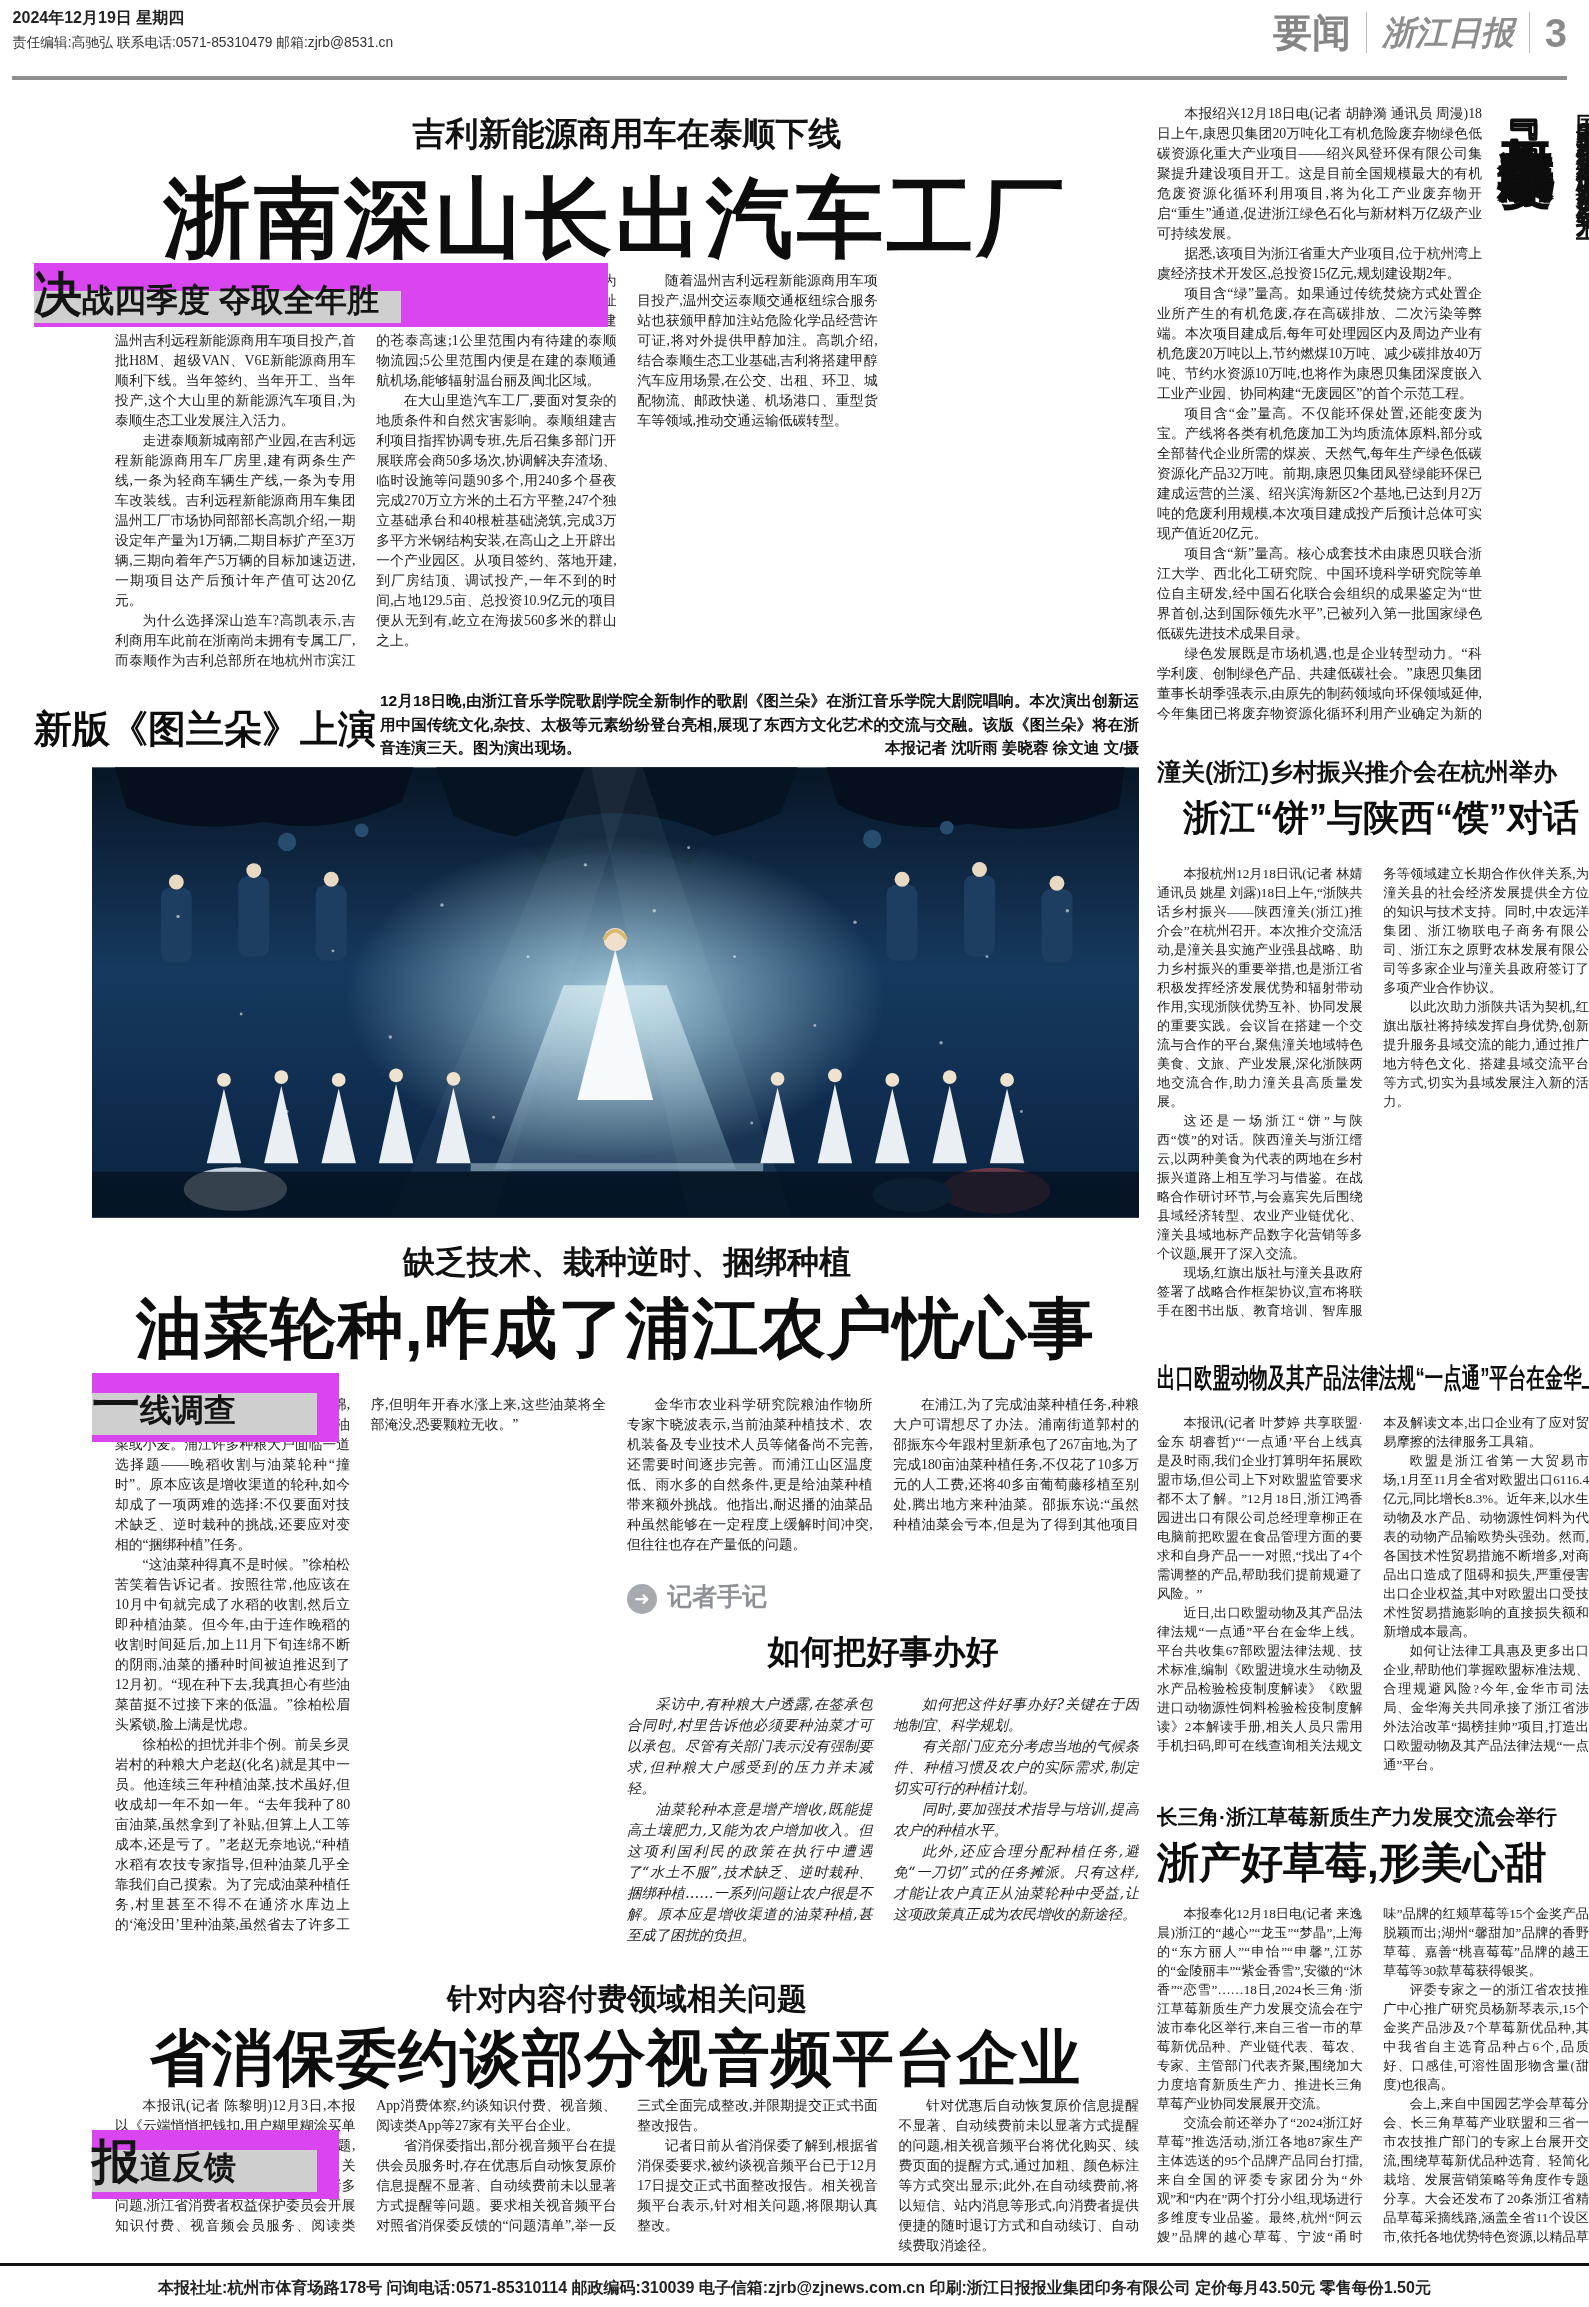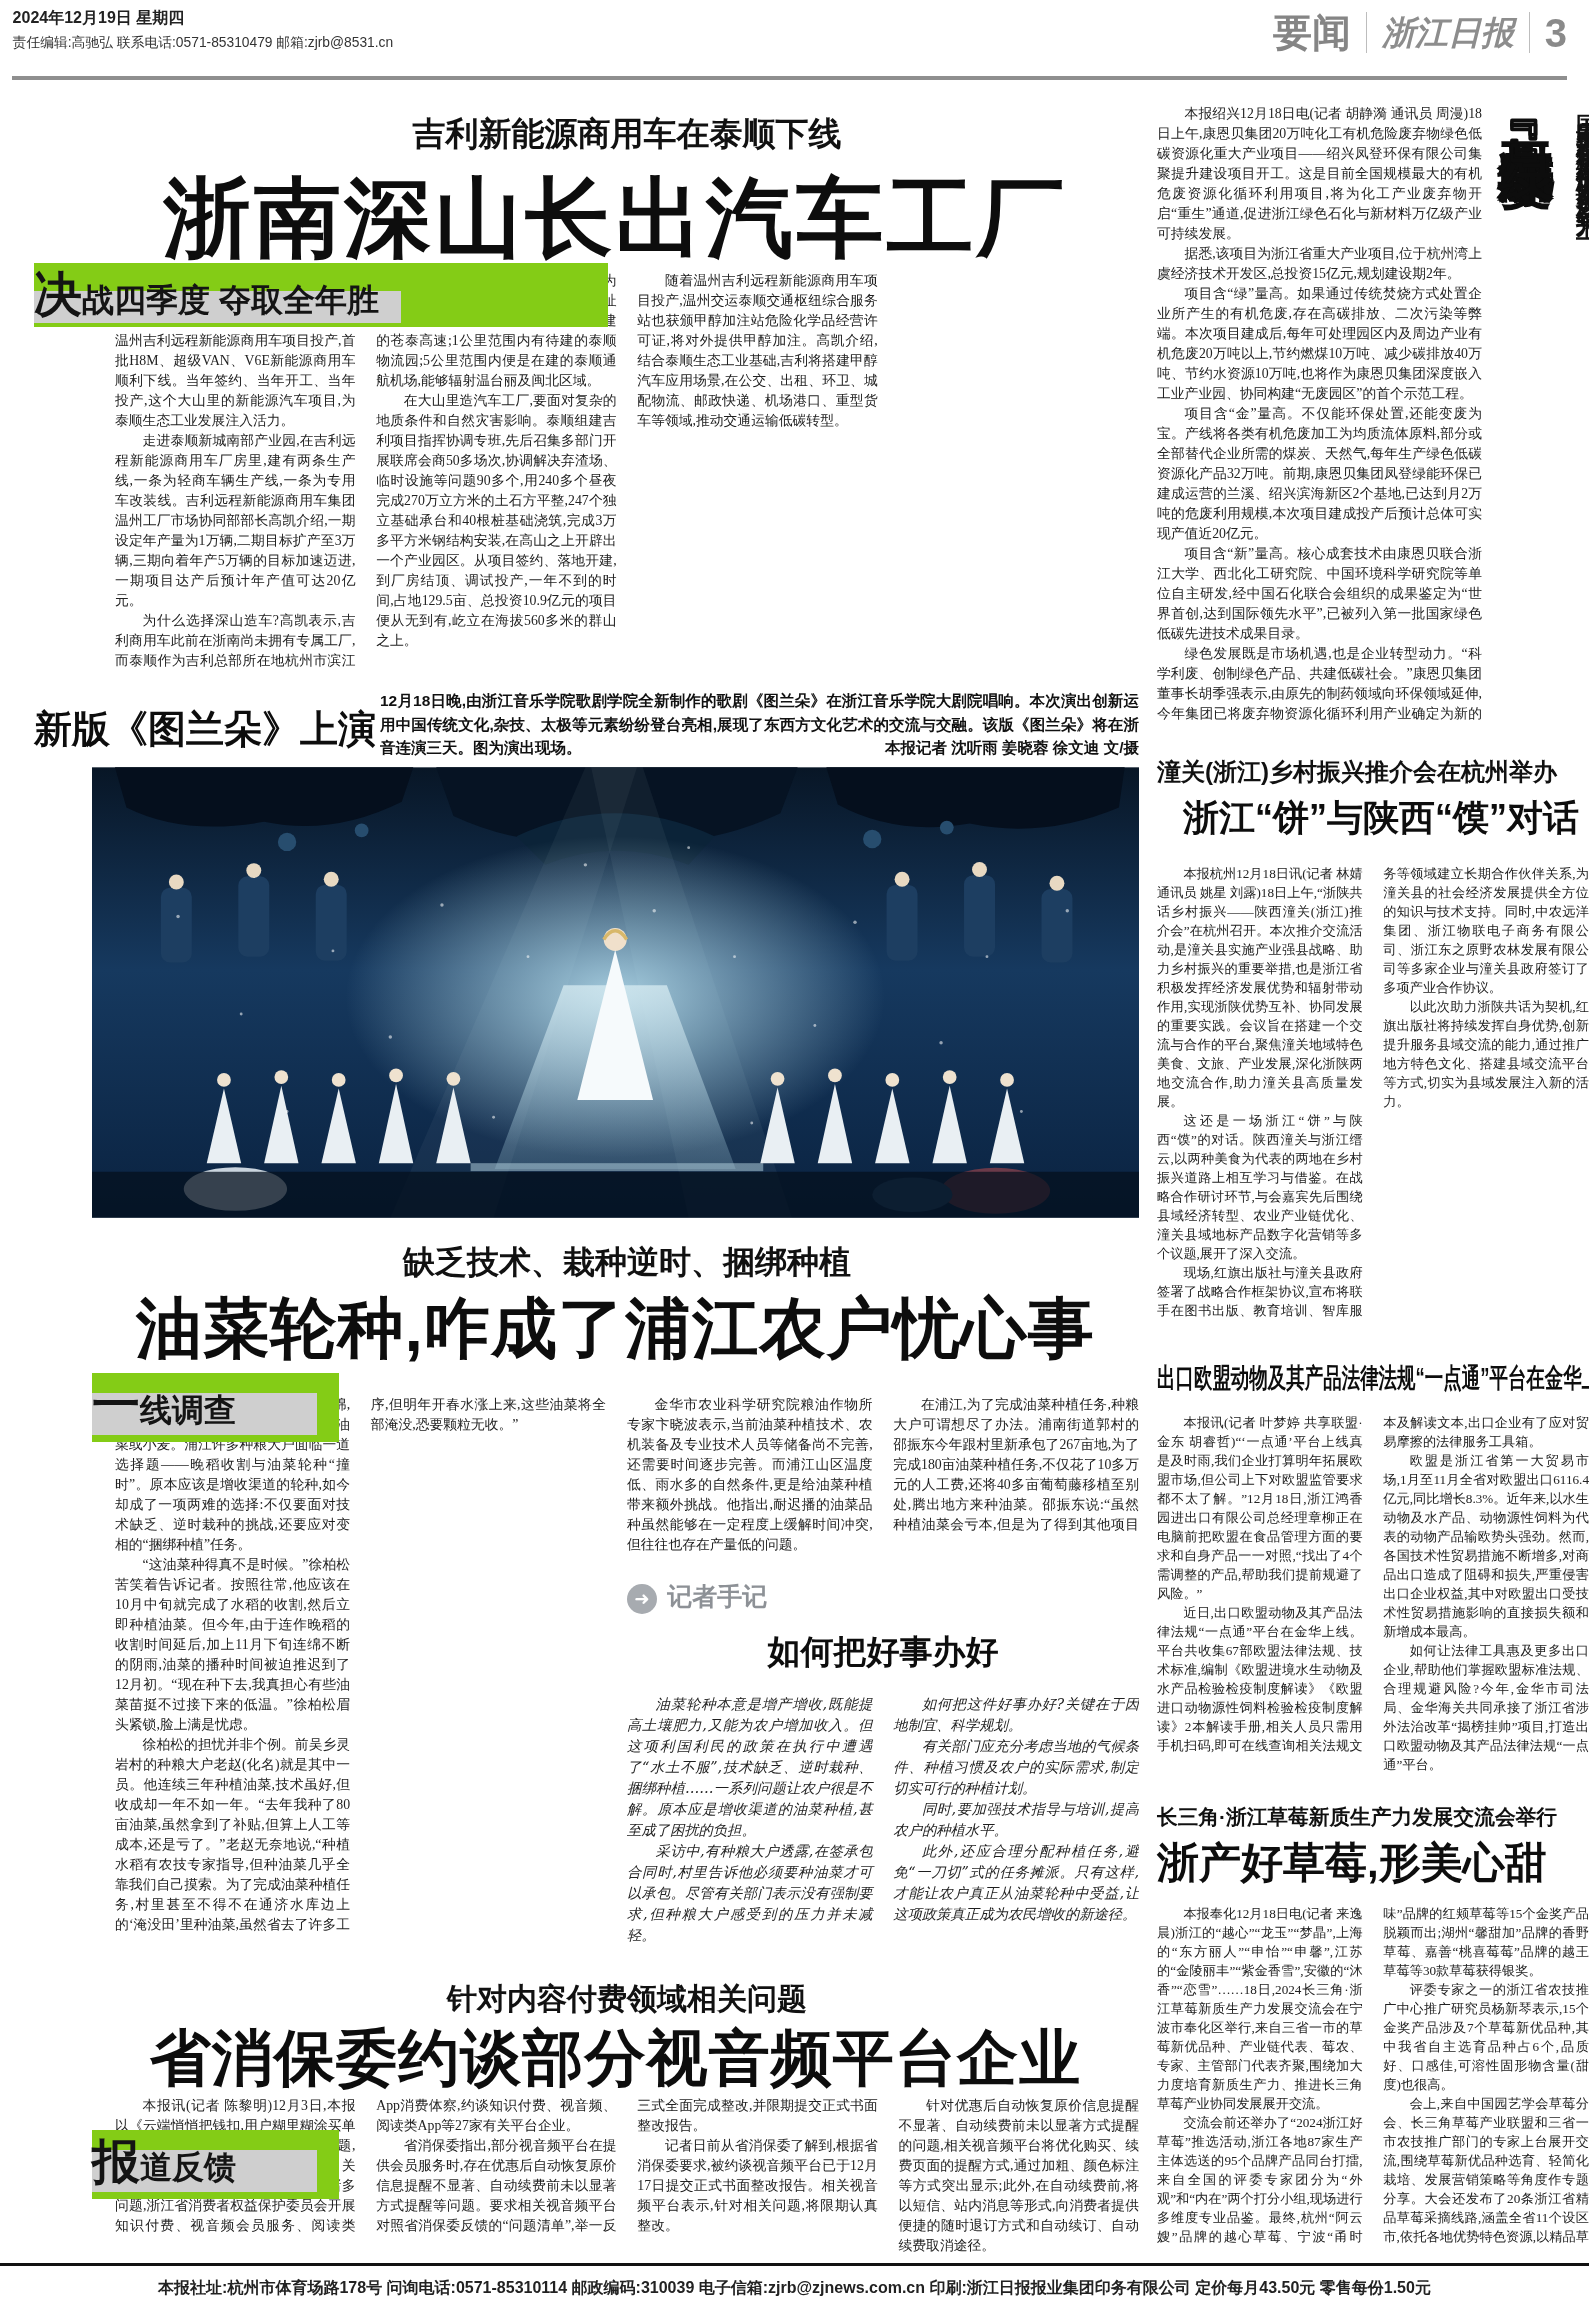--- a/index.html
+++ b/index.html
@@ -7,21 +7,21 @@
   .abs{position:absolute;}
   .sans{font-family:"Liberation Sans",sans-serif;}
   .serif{font-family:"Liberation Serif",serif;}
   .k{font-weight:bold;text-align:center;color:#111;}
   .hl{font-weight:900;text-align:center;color:#0d0d0d;letter-spacing:1.1px;}
   .cols{column-gap:20.7px;column-fill:auto;height:100%;overflow:hidden;text-align:justify;}
   .c2{column-count:2;} .c4{column-count:4;}
   .para{margin:0;text-indent:2em;font-size:13.8px;line-height:20px;color:#222;}
   .small .para{font-size:13.2px;line-height:19px;}
   .note-text .para{font-style:italic;font-size:14.3px;line-height:21px;color:#1f1f1f;font-family:"DejaVu Serif",serif;}
-  .tag{background:#84cc16;font-family:"Liberation Sans",sans-serif;font-weight:900;color:#141414;}
+  .tag{background:#d946ef;font-family:"Liberation Sans",sans-serif;font-weight:900;color:#141414;}
   .tag .gbox{position:absolute;background:#cfcfcf;z-index:0;}
   .tag .t{position:relative;z-index:1;white-space:nowrap;}
   .tag .t-big{font-size:48px;}
   .tag .t-rest{font-size:32px;}
   .vert{writing-mode:vertical-rl;}
   .hr{background:#8f8f8f;}
   .sep{width:1.1px;background:#bdbdbd;height:41px;display:inline-block;margin:0 12.6px;vertical-align:middle;}
   .cap{font-family:"Liberation Sans",sans-serif;font-weight:bold;font-size:15.5px;line-height:23.5px;text-align:justify;color:#111;}
   .credit{float:right;font-weight:bold;}
   .note-head{color:#8d9196;font-weight:bold;}
@@ -234,22 +234,22 @@
   <span class="gbox" style="left:0;top:19.5px;width:225px;height:42px;"></span>
   <span class="t"><span class="t-big">一</span><span class="t-rest">线调查</span></span>
 </div>
 
 <div class="abs" style="left:627px;top:1577px;width:512px;height:376px;background:#fff;">
   <div class="sans note-head" style="font-size:25px;padding-top:3.4px;">
     <span class="arrow-circle">➜</span><span>记者手记</span>
   </div>
   <div class="sans" style="font-size:33px;font-weight:900;color:#0d0d0d;text-align:center;margin-top:16px;">如何把好事办好</div>
   <div class="c2 cols note-text" style="margin-top:19.5px;height:253px;">
+      <p class="para">采访中,有种粮大户透露,在签承包合同时,村里告诉他必须要种油菜才可以承包。尽管有关部门表示没有强制要求,但种粮大户感受到的压力并未减轻。</p>
       <p class="para">油菜轮种本意是增产增收,既能提高土壤肥力,又能为农户增加收入。但这项利国利民的政策在执行中遭遇了“水土不服”,技术缺乏、逆时栽种、捆绑种植……一系列问题让农户很是不解。原本应是增收渠道的油菜种植,甚至成了困扰的负担。</p>
-      <p class="para">采访中,有种粮大户透露,在签承包合同时,村里告诉他必须要种油菜才可以承包。尽管有关部门表示没有强制要求,但种粮大户感受到的压力并未减轻。</p>
       <p class="para">如何把这件好事办好?关键在于因地制宜、科学规划。</p>
       <p class="para">有关部门应充分考虑当地的气候条件、种植习惯及农户的实际需求,制定切实可行的种植计划。</p>
       <p class="para">同时,要加强技术指导与培训,提高农户的种植水平。</p>
       <p class="para">此外,还应合理分配种植任务,避免“一刀切”式的任务摊派。只有这样,才能让农户真正从油菜轮种中受益,让这项政策真正成为农民增收的新途径。</p>
     </div>
 </div>
 
 <div class="abs k sans" style="left:115px;top:1979px;width:1024px;font-size:30px;">针对内容付费领域相关问题</div>
 <div class="abs hl sans" style="left:92px;top:2018px;width:1047px;font-size:61px;">省消保委约谈部分视音频平台企业</div>
 <div class="abs c4 cols" style="left:115px;top:2096px;width:1024px;height:161px;">

